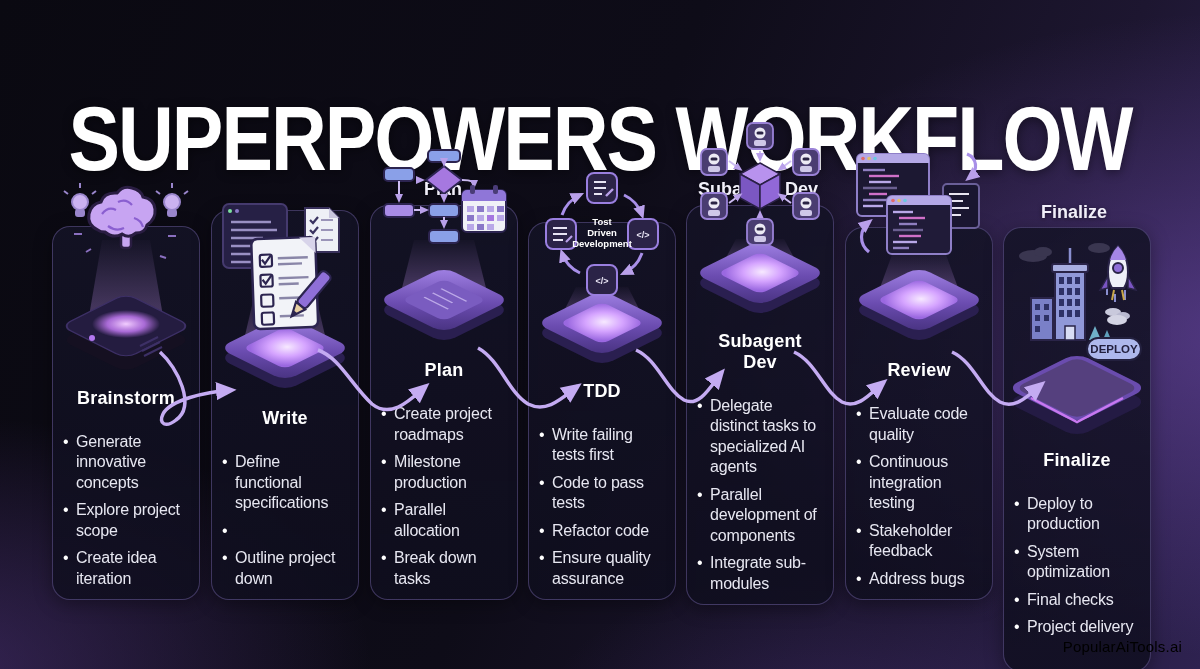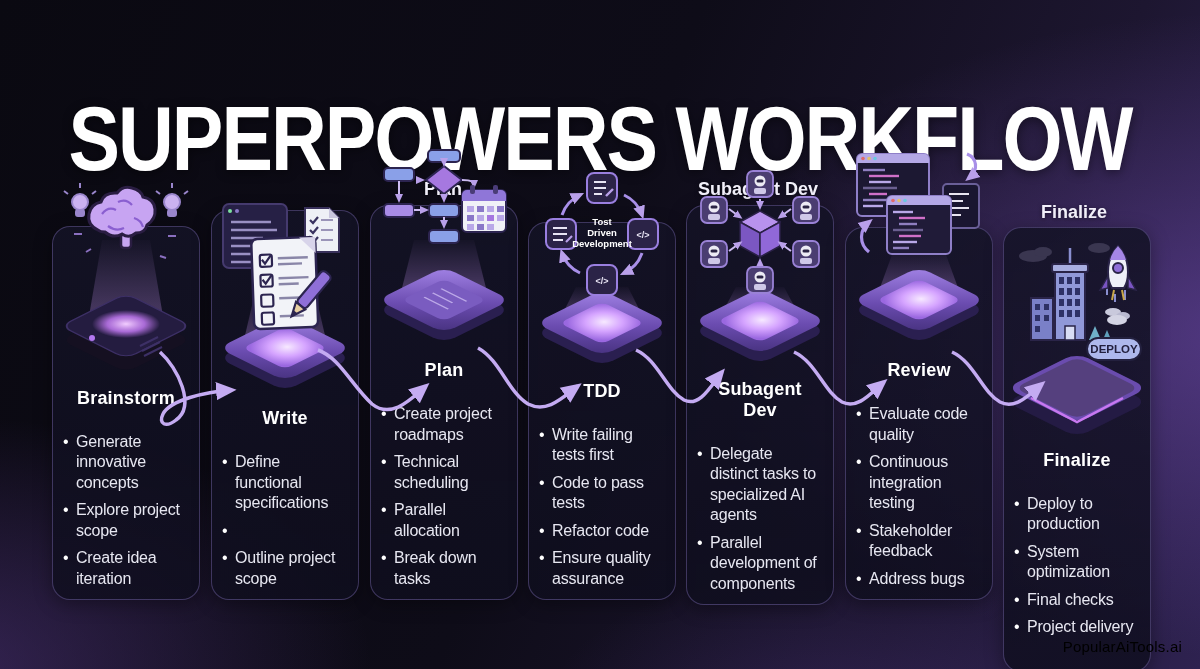--- a/index.html
+++ b/index.html
@@ -204,21 +204,21 @@
 
   <div class="bullet">
         <span class="dot"></span>
         <span>Define functional specifications</span>
       </div>
       <div class="bullet">
         <span class="dot"></span>
       </div>
       <div class="bullet">
         <span class="dot"></span>
-        <span>Outline project scope</span>
+        <span>Outline project down</span>
       </div>
     </div>
 </div>
 
 <div class="card" style="left:370px;top:205px;width:148px;height:395px">
   <div class="illus" style="height:224px">
     <svg width="148" height="200" viewBox="0 0 148 200">
       <polygon points="44,92 104,92 118,148 30,148" fill="url(#coneG)"></polygon>
       <g>
         <g transform="translate(74,162) scale(1,0.5) rotate(45)">
@@ -272,21 +272,21 @@
   </div>
   <h3 class="card-title">Plan</h3>
   <div class="bullets">
 
   <div class="bullet">
         <span class="dot"></span>
         <span>Create project roadmaps</span>
       </div>
       <div class="bullet">
         <span class="dot"></span>
-        <span>Technical scheduling</span>
+        <span>Milestone production</span>
       </div>
       <div class="bullet">
         <span class="dot"></span>
         <span>Parallel allocation</span>
       </div>
       <div class="bullet">
         <span class="dot"></span>
         <span>Break down tasks</span>
       </div>
     </div>
@@ -431,20 +431,24 @@
   <h3 class="card-title">Subagent Dev</h3>
   <div class="bullets">
 
   <div class="bullet">
         <span class="dot"></span>
         <span>Delegate distinct tasks to specialized AI agents</span>
       </div>
       <div class="bullet">
         <span class="dot"></span>
         <span>Parallel development of components</span>
+      </div>
+      <div class="bullet">
+        <span class="dot"></span>
+        <span>Integrate sub-modules</span>
       </div>
     </div>
 </div>
 
 <div class="card" style="left:845px;top:227px;width:148px;height:373px">
   <div class="illus" style="height:202px">
     <svg width="148" height="200" viewBox="0 0 148 200">
       <polygon points="48,104 100,104 116,148 32,148" fill="url(#coneG)"></polygon>
       <g>
         <g transform="translate(74,162) scale(1,0.5) rotate(45)">

